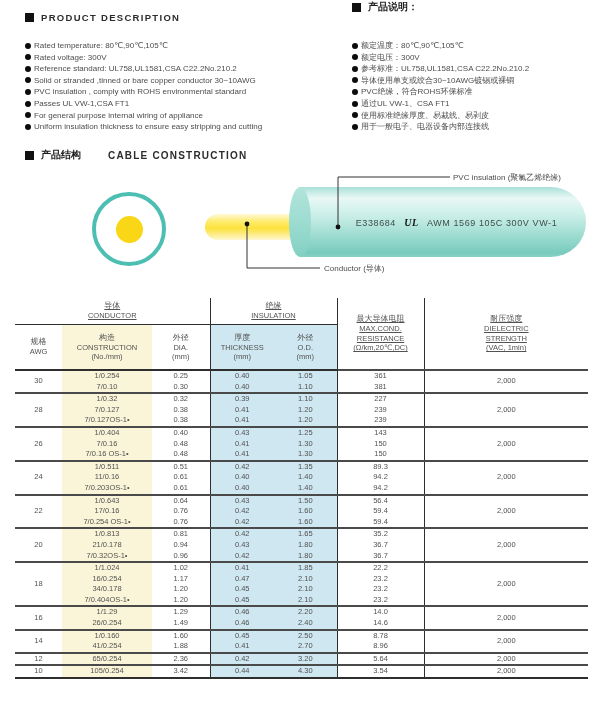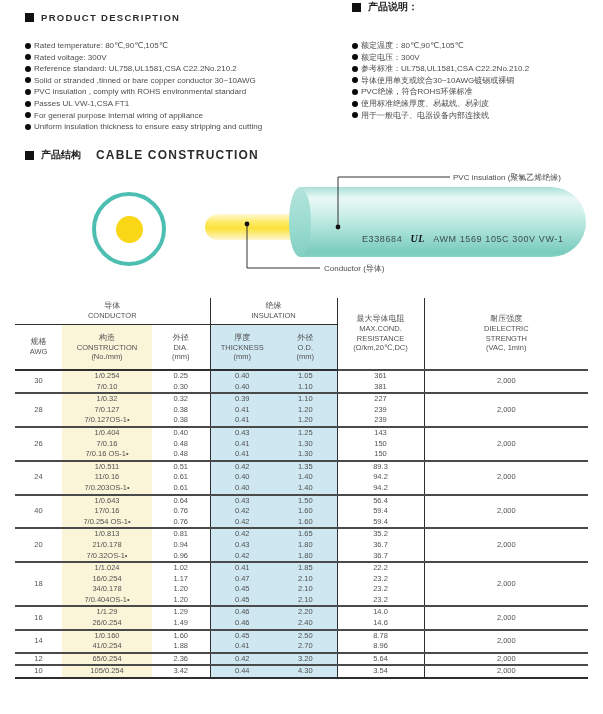--- a/index.html
+++ b/index.html
@@ -4,52 +4,52 @@
 <style>
   html,body{margin:0;padding:0;background:#fff;}
   .page{position:relative;width:603px;height:714px;background:#fff;overflow:hidden;
         font-family:"Liberation Sans","DejaVu Sans",sans-serif;color:#4e4e4e;}
 
   
   .sec-title{position:absolute;display:flex;align-items:center;gap:7px;}
   .sq{width:9px;height:9px;background:#111;flex:none;}
   .sec-title .t-en{font-size:9.5px;letter-spacing:1.3px;color:#2c2c2c;font-weight:bold;}
   .sec-title .t-cn{font-size:10px;font-weight:bold;color:#1d1d1d;}
-  .sec-title .t-sub{font-size:12px;letter-spacing:1.2px;color:#2c2c2c;font-weight:bold;margin-left:8px;}
+  .sec-title .t-sub{font-size:10px;letter-spacing:1.2px;color:#2c2c2c;font-weight:bold;margin-left:20px;}
 
   
   .bullets{position:absolute;list-style:none;margin:0;padding:0;}
   .bullets li{display:flex;gap:3px;font-size:8px;line-height:11.6px;color:#4d4d4d;white-space:nowrap;}
   .bullets .dot{width:6px;height:6px;border-radius:50%;background:#0c0c0c;flex:none;margin-top:2.6px;}
 
   
   .xsec{position:absolute;left:92px;top:192px;width:66px;height:66px;border:4px solid #4CBFB2;
         border-radius:50%;background:#fff;}
   .xsec-core{position:absolute;left:50%;top:50%;width:27px;height:27px;margin:-13.5px 0 0 -13.5px;
         border-radius:50%;background:#F9D616;}
   .rod{position:absolute;left:205px;top:214px;width:112px;height:26px;border-radius:13px 0 0 13px;z-index:1;
         background:linear-gradient(180deg,#FFF9D6 0%,#FEEB6A 30%,#FCE23C 55%,#FDEFA0 85%,#FFF7CF 100%);}
   .cable{position:absolute;left:300px;top:187px;width:286px;height:70px;border-radius:0 35px 35px 0;z-index:2;
         background:linear-gradient(180deg,#A9E0D8 0%,#E9F8F5 16%,#CBEFE8 40%,#9ADACF 72%,#79CBBD 94%,#86D2C5 100%);}
   .cable-end{position:absolute;left:-11px;top:0;width:22px;height:70px;border-radius:50%;
         background:linear-gradient(180deg,#b2e4db 0%,#9ddcd1 50%,#82d0c2 100%);}
-  .marking{position:absolute;left:62px;right:8px;top:50%;transform:translateY(-50%);text-align:left;
-        font-size:9px;letter-spacing:0.6px;color:#3e4e4b;white-space:nowrap;margin-top:16px;}
+  .marking{position:absolute;left:35px;right:8px;top:50%;transform:translateY(-50%);text-align:center;
+        font-size:9px;letter-spacing:0.6px;color:#3e4e4b;white-space:nowrap;}
   .ul-mark{font-family:"Liberation Serif","DejaVu Serif",serif;font-weight:bold;font-style:italic;
         font-size:10px;color:#141414;padding:0 2px;}
   .dlabel{position:absolute;font-size:8px;color:#4d4d4d;white-space:nowrap;}
   .leaders{position:absolute;left:0;top:0;width:603px;height:714px;pointer-events:none;z-index:3;}
 
   
   table.spec{position:absolute;left:15px;top:298px;width:573px;border-collapse:collapse;table-layout:fixed;}
   table.spec th,table.spec td{font-weight:normal;font-size:7.5px;color:#525252;text-align:center;
         vertical-align:middle;padding:0;}
   th .cn{font-size:8px;display:block;line-height:10px;}
   th .en{display:block;line-height:9.5px;}
-  tr.group-row th{height:26px;}
+  tr.group-row th{height:26px;text-decoration:underline;}
   tr.group-row th.gh{border-bottom:1.5px solid #2e2e2e;}
   tr.col-row th{height:44px;border-bottom:2.5px solid #2e2e2e;}
   .vl{border-left:1.5px solid #2e2e2e;}
   .yellow{background:#FAF5D8;}
   .blue{background:#CEE7F1;}
   tbody td{border-top:2px solid #4a4a4a;padding:2.5px 0;}
   tbody tr:last-child td{border-bottom:2.5px solid #2e2e2e;}
   tbody td div{line-height:10.6px;white-space:nowrap;}
   td.diel,th.diel{padding-right:42px;}
   th.resi{line-height:9.5px;}
@@ -115,20 +115,24 @@
         <span class="dot"></span>
         <span>参考标准：UL758,UL1581,CSA C22.2No.210.2</span>
       </li>
       <li>
         <span class="dot"></span>
         <span>导体使用单支或绞合30~10AWG镀锡或裸铜</span>
       </li>
       <li>
         <span class="dot"></span>
         <span>PVC绝缘，符合ROHS环保标准</span>
+      </li>
+      <li>
+        <span class="dot"></span>
+        <span>通过UL VW-1、CSA FT1</span>
       </li>
       <li>
         <span class="dot"></span>
         <span>使用标准绝缘厚度、易裁线、易剥皮</span>
       </li>
       <li>
         <span class="dot"></span>
         <span>用于一般电子、电器设备内部连接线</span>
       </li>
     </ul>
@@ -341,21 +345,21 @@
             <div>89.3</div>
             <div>94.2</div>
             <div>94.2</div>
           </td>
           <td class="vl diel">
             <div>2,000</div>
           </td>
         </tr>
         <tr>
           <td>
-            <div>40</div>
+            <div>22</div>
           </td>
           <td class="yellow">
             <div>1/0.643</div>
             <div>17/0.16</div>
             <div>7/0.254 OS-1•</div>
           </td>
           <td>
             <div>0.64</div>
             <div>0.76</div>
             <div>0.76</div>

